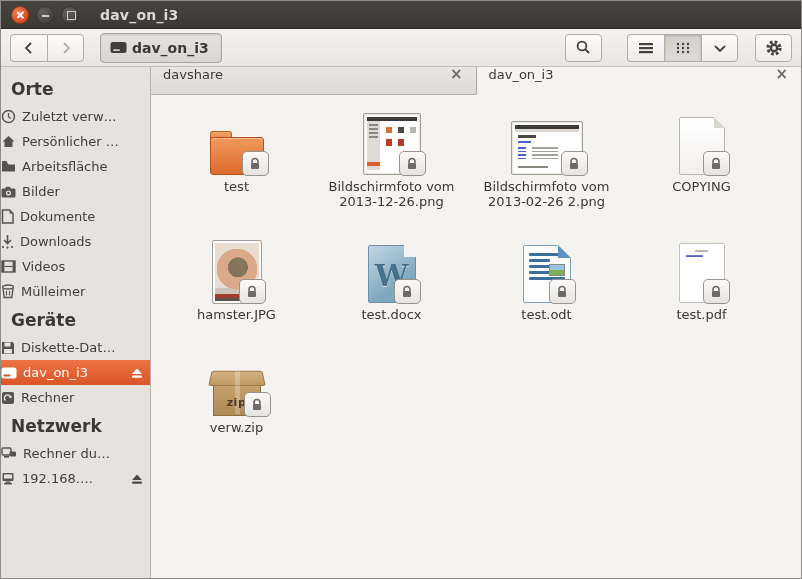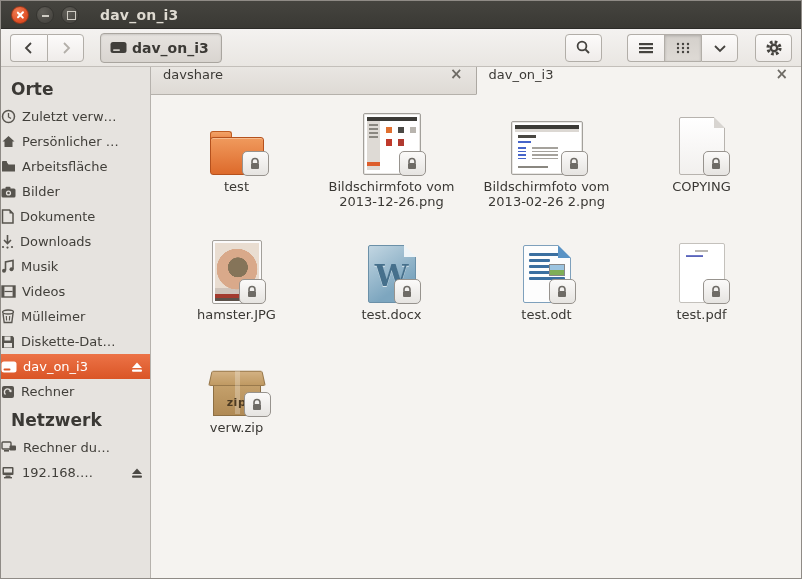--- a/index.html
+++ b/index.html
@@ -299,28 +299,20 @@
       <div class="sbi">
         <svg width="13" height="15" viewBox="0 0 13 15">
           <path d="M6.5 1 v8 M3 6 l3.5 3.5 L10 6" fill="none" stroke="#57544e" stroke-width="1.6"></path>
           <circle cx="2" cy="13" r="1.1" fill="#57544e"></circle>
           <circle cx="6.5" cy="13.6" r="1.1" fill="#57544e"></circle>
           <circle cx="11" cy="13" r="1.1" fill="#57544e"></circle>
         </svg>
         <span class="lbl">Downloads</span>
       </div>
 
-      <div class="sbi">
-        <svg width="14" height="15" viewBox="0 0 14 15">
-          <path d="M4.5 11.5 V3 L12 1.5 V10" fill="none" stroke="#57544e" stroke-width="1.6"></path>
-          <circle cx="3" cy="11.7" r="2" fill="#57544e"></circle>
-          <circle cx="10.5" cy="10.2" r="2" fill="#57544e"></circle>
-        </svg>
-        <span class="lbl">Musik</span>
-      </div>
 
       <div class="sbi">
         <svg width="15" height="13" viewBox="0 0 15 13">
           <rect x="1" y="1" width="13" height="11" fill="none" stroke="#57544e" stroke-width="1.4"></rect>
           <rect x="1" y="1" width="2.4" height="11" fill="#57544e"></rect>
           <rect x="11.6" y="1" width="2.4" height="11" fill="#57544e"></rect>
           <line x1="3.4" y1="6.5" x2="11.6" y2="6.5" stroke="#57544e" stroke-width="1.2"></line>
         </svg>
         <span class="lbl">Videos</span>
       </div>
@@ -328,20 +320,21 @@
       <div class="sbi">
         <svg width="14" height="15" viewBox="0 0 14 15">
           <ellipse cx="7" cy="3" rx="5.5" ry="2" fill="none" stroke="#57544e" stroke-width="1.3"></ellipse>
           <path d="M2 4.5 L3.2 13.5 h7.6 L12 4.5" fill="none" stroke="#57544e" stroke-width="1.4"></path>
           <line x1="5.3" y1="7" x2="5.6" y2="11.5" stroke="#57544e" stroke-width="1.1"></line>
           <line x1="8.7" y1="7" x2="8.4" y2="11.5" stroke="#57544e" stroke-width="1.1"></line>
         </svg>
         <span class="lbl">Mülleimer</span>
       </div>
 
+      <div class="sb-heading">Geräte</div>
 
       <div class="sbi">
         <svg width="14" height="14" viewBox="0 0 14 14">
           <path d="M1 1 h10.5 L13 2.5 V13 H1 Z" fill="#57544e"></path>
           <rect x="3.5" y="1.5" width="6" height="4" fill="#e6e3df"></rect>
           <rect x="3" y="8" width="8" height="4.5" fill="#e6e3df"></rect>
         </svg>
         <span class="lbl">Diskette-Dat…</span>
       </div>
 

